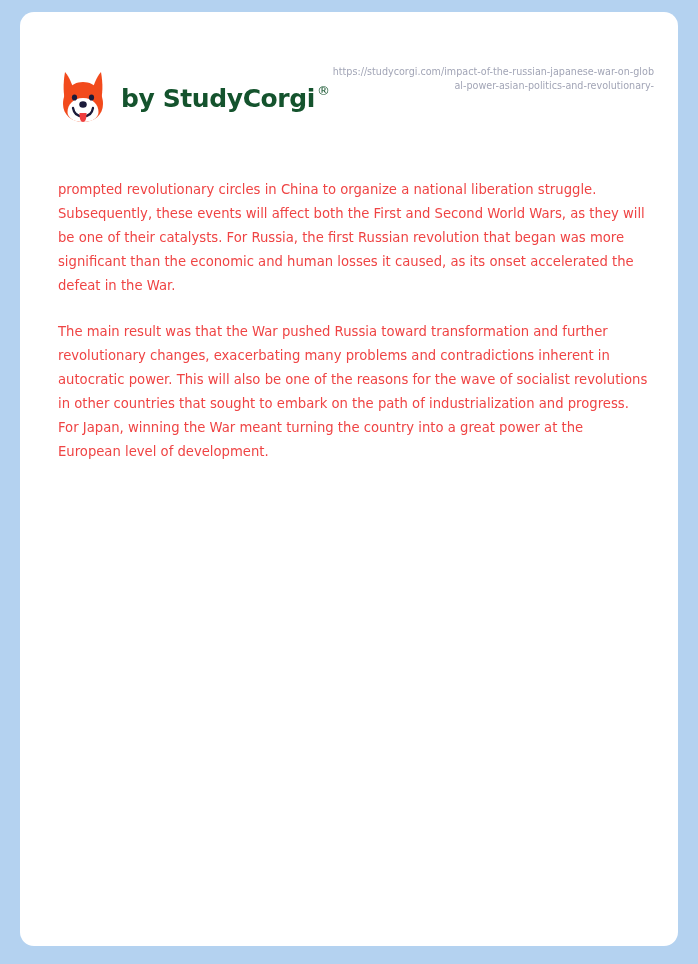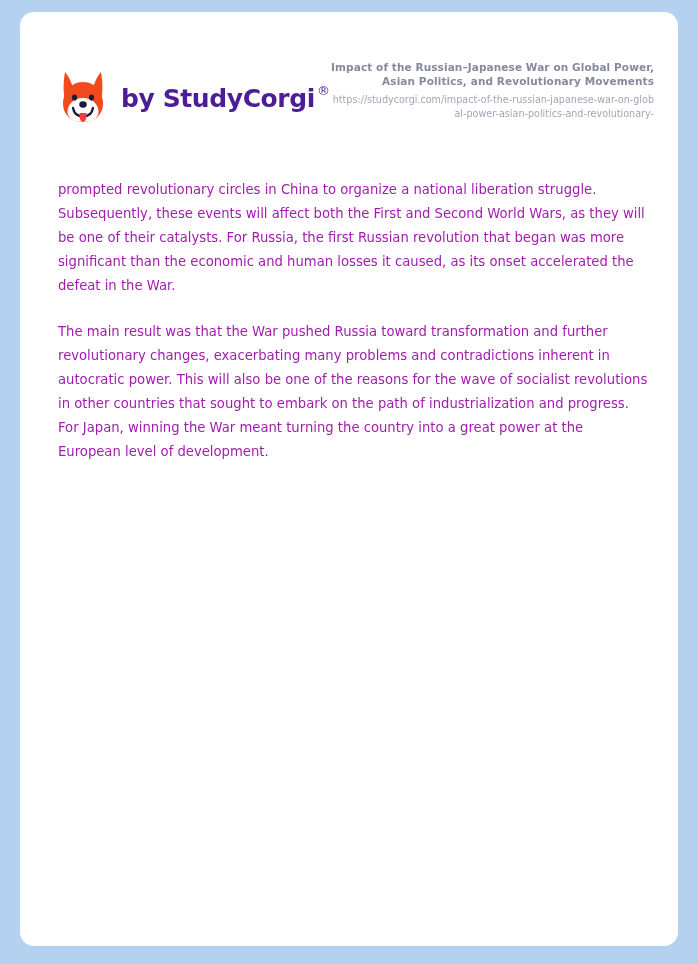--- a/index.html
+++ b/index.html
@@ -51,21 +51,21 @@
     flex: 0 0 auto;
     display: block;
   }
 
   .brand-wordmark {
     margin-left: 13px;
     font-family: "DejaVu Sans", sans-serif;
     font-size: 25px;
     font-weight: bold;
     letter-spacing: -0.4px;
-    color: #4c1d95;
+    color: #14532d;
     white-space: nowrap;
     position: relative;
     top: 1px;
   }
 
   .brand-reg {
     font-size: 13px;
     vertical-align: super;
     font-weight: normal;
     margin-left: 2px;
@@ -103,21 +103,21 @@
     position: absolute;
     left: 38px;
     top: 166px;
     width: 590px;
   }
 
   .doc-paragraph {
     font-family: "DejaVu Sans", sans-serif;
     font-size: 13.2px;
     line-height: 24px;
-    color: #a21caf;
+    color: #ef4444;
     margin: 0 0 22px 0;
     text-align: left;
   }
 
   .doc-paragraph:last-child {
     margin-bottom: 16px;
   }
 </style>
 </head>
 <body>
@@ -144,21 +144,20 @@
         <ellipse cx="50" cy="69" rx="7.5" ry="6.4" fill="#1b1b3a"></ellipse>
 
         <path d="M30 76 C32 88 40 93 50 93 C60 93 68 88 70 76" fill="none" stroke="#1b1b3a" stroke-width="4.6" stroke-linecap="round"></path>
 
         <path d="M43 86 C43 98 45 104 50 104 C55 104 57 98 57 86 Z" fill="#ef3e3e"></path>
       </svg>
       <div class="brand-wordmark"><span>by StudyCorgi</span><span class="brand-reg">®</span></div>
     </div>
 
     <div class="header-meta">
-      <div class="doc-title">Impact of the Russian–Japanese War on Global Power, Asian Politics, and Revolutionary Movements</div>
       <div class="doc-url">https://studycorgi.com/impact-of-the-russian-japanese-war-on-global-power-asian-politics-and-revolutionary-</div>
     </div>
 
   </div>
 
   <div class="doc-body">
     <p class="doc-paragraph">prompted revolutionary circles in China to organize a national liberation struggle. Subsequently, these events will affect both the First and Second World Wars, as they will be one of their catalysts. For Russia, the first Russian revolution that began was more significant than the economic and human losses it caused, as its onset accelerated the defeat in the War.</p>
     <p class="doc-paragraph">The main result was that the War pushed Russia toward transformation and further revolutionary changes, exacerbating many problems and contradictions inherent in autocratic power. This will also be one of the reasons for the wave of socialist revolutions in other countries that sought to embark on the path of industrialization and progress. For Japan, winning the War meant turning the country into a great power at the European level of development.</p>
   </div>
 

